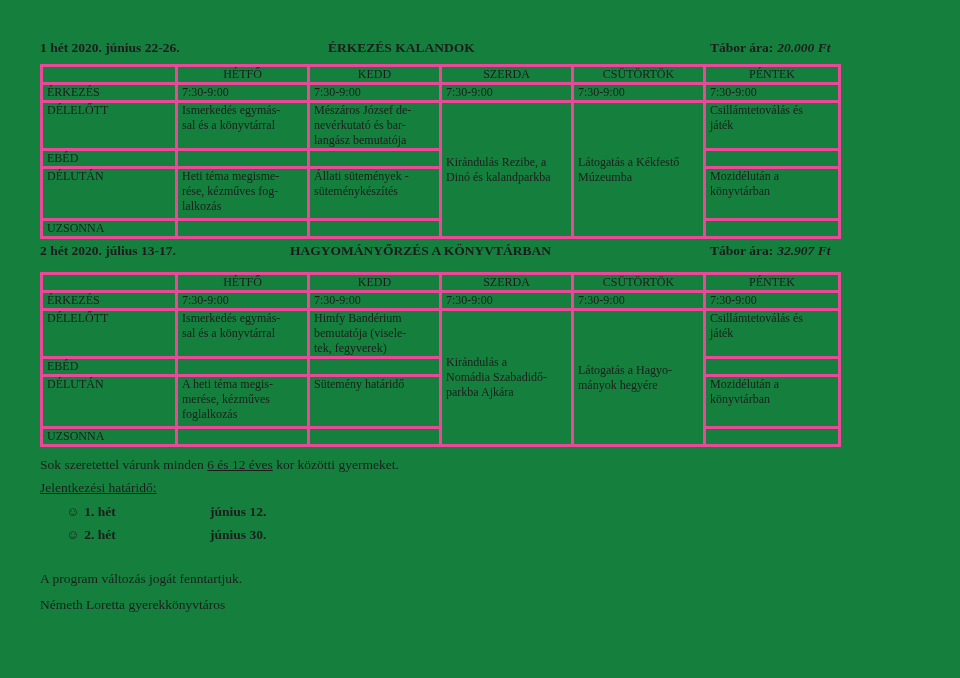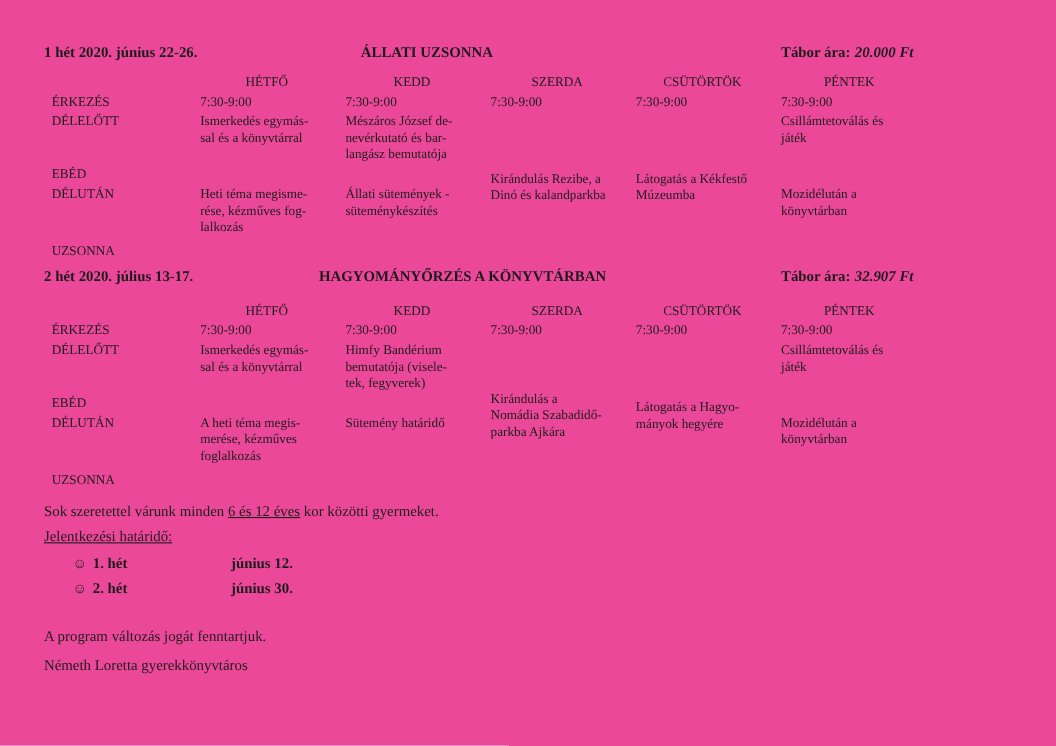--- a/index.html
+++ b/index.html
@@ -1,19 +1,19 @@
 <!DOCTYPE html>
 <html><head>
 <meta charset="utf-8">
 <style>
   html,body{margin:0;padding:0;background:#fff;}
   .sheet{
     position:relative;
     width:960px;height:678px;
-    background:#ec4899;
+    background:#15803d;
     color:#1c1c1c;
     font-family:"Liberation Serif", serif;
     overflow:hidden;
   }
   
   .title-row{
     position:absolute;left:0;width:960px;height:17px;
     font-size:13.5px;font-weight:bold;white-space:nowrap;
   }
   .t-left{position:absolute;left:40px;top:0;}
@@ -48,21 +48,21 @@
   .bullet-row .smiley{font-weight:normal;font-size:13px;margin-right:5px;}
   .bullet-row .bdate{position:absolute;left:144px;}
 </style>
 </head>
 <body>
 
 <div class="sheet">
 
   <div class="title-row" style="top:40px;">
     <span class="t-left">1 hét 2020. június 22-26.</span>
-    <span class="t-center" style="left:328px;">ÁLLATI UZSONNA</span>
+    <span class="t-center" style="left:328px;">ÉRKEZÉS KALANDOK</span>
     <span class="t-price"><span>Tábor ára:</span><span class="price-val">20.000 Ft</span></span>
   </div>
 
   <table class="sched" style="top:64px;">
     <colgroup>
       <col style="width:135px">
         <col style="width:132px">
         <col style="width:132px">
       <col style="width:132px">
         <col style="width:132px">

